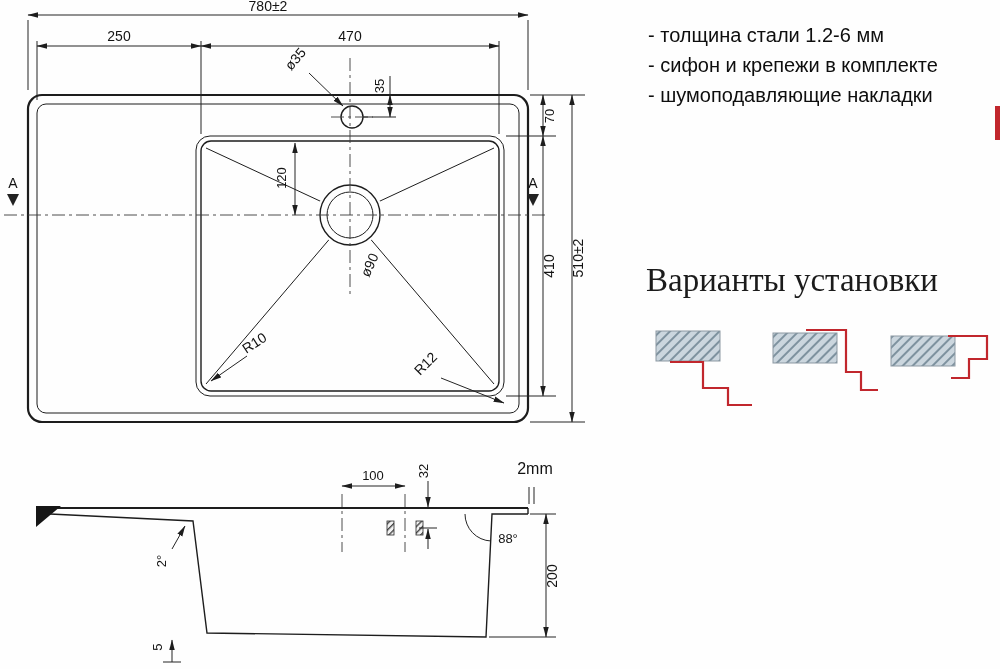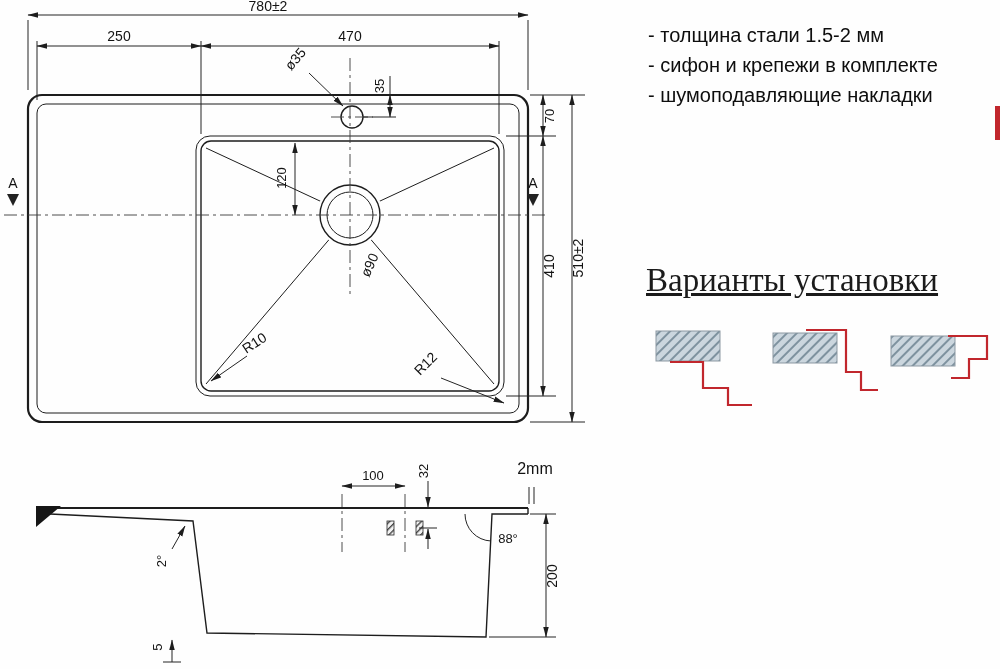--- a/index.html
+++ b/index.html
@@ -18,21 +18,21 @@
 
   
   .dim { font-family:"Liberation Sans", sans-serif; font-size:13px; fill:#131313; text-anchor:middle; }
   .dim-lg { font-size:14px; }
   .dim-xl { font-size:16px; }
 
   
   .features { position:absolute; left:648px; top:20px; }
   .feature  { font-size:20px; line-height:30px; color:#0e0e0e; white-space:nowrap; }
   .install-title { position:absolute; left:646px; top:262px; font-family:"Liberation Serif", serif;
-                   font-size:33px; color:#1b1b1b; white-space:nowrap;text-decoration:underline; }
+                   font-size:33px; color:#1b1b1b; white-space:nowrap; }
 </style>
 </head>
 <body>
 
 <div class="page">
 
   <svg class="drawing" width="1000" height="669" viewBox="0 0 1000 669">
     <defs>
       <marker id="arr" viewBox="0 0 10 6" refX="9.5" refY="3" markerWidth="11" markerHeight="6.6" orient="auto-start-reverse">
         <path d="M0,0.4 L10,3 L0,5.6 Z" fill="#1d1d1d"></path>
@@ -201,20 +201,20 @@
       <g>
         <rect x="891" y="336" width="64" height="30" fill="url(#hatch)" stroke="#8b98a2" stroke-width="1"></rect>
         <polyline class="red" points="948,336 987,336 987,359 969,359 969,378 951,378"></polyline>
       </g>
     </g>
 
     <rect x="995" y="106" width="5" height="34" fill="#c1272d"></rect>
   </svg>
 
   <div class="features">
-    <div class="feature">- толщина стали 1.5-2 мм</div>
+    <div class="feature">- толщина стали 1.2-6 мм</div>
     <div class="feature">- сифон и крепежи в комплекте</div>
     <div class="feature">- шумоподавляющие накладки</div>
   </div>
 
   <div class="install-title">Варианты установки</div>
 
 </div>
 
 </body></html>

